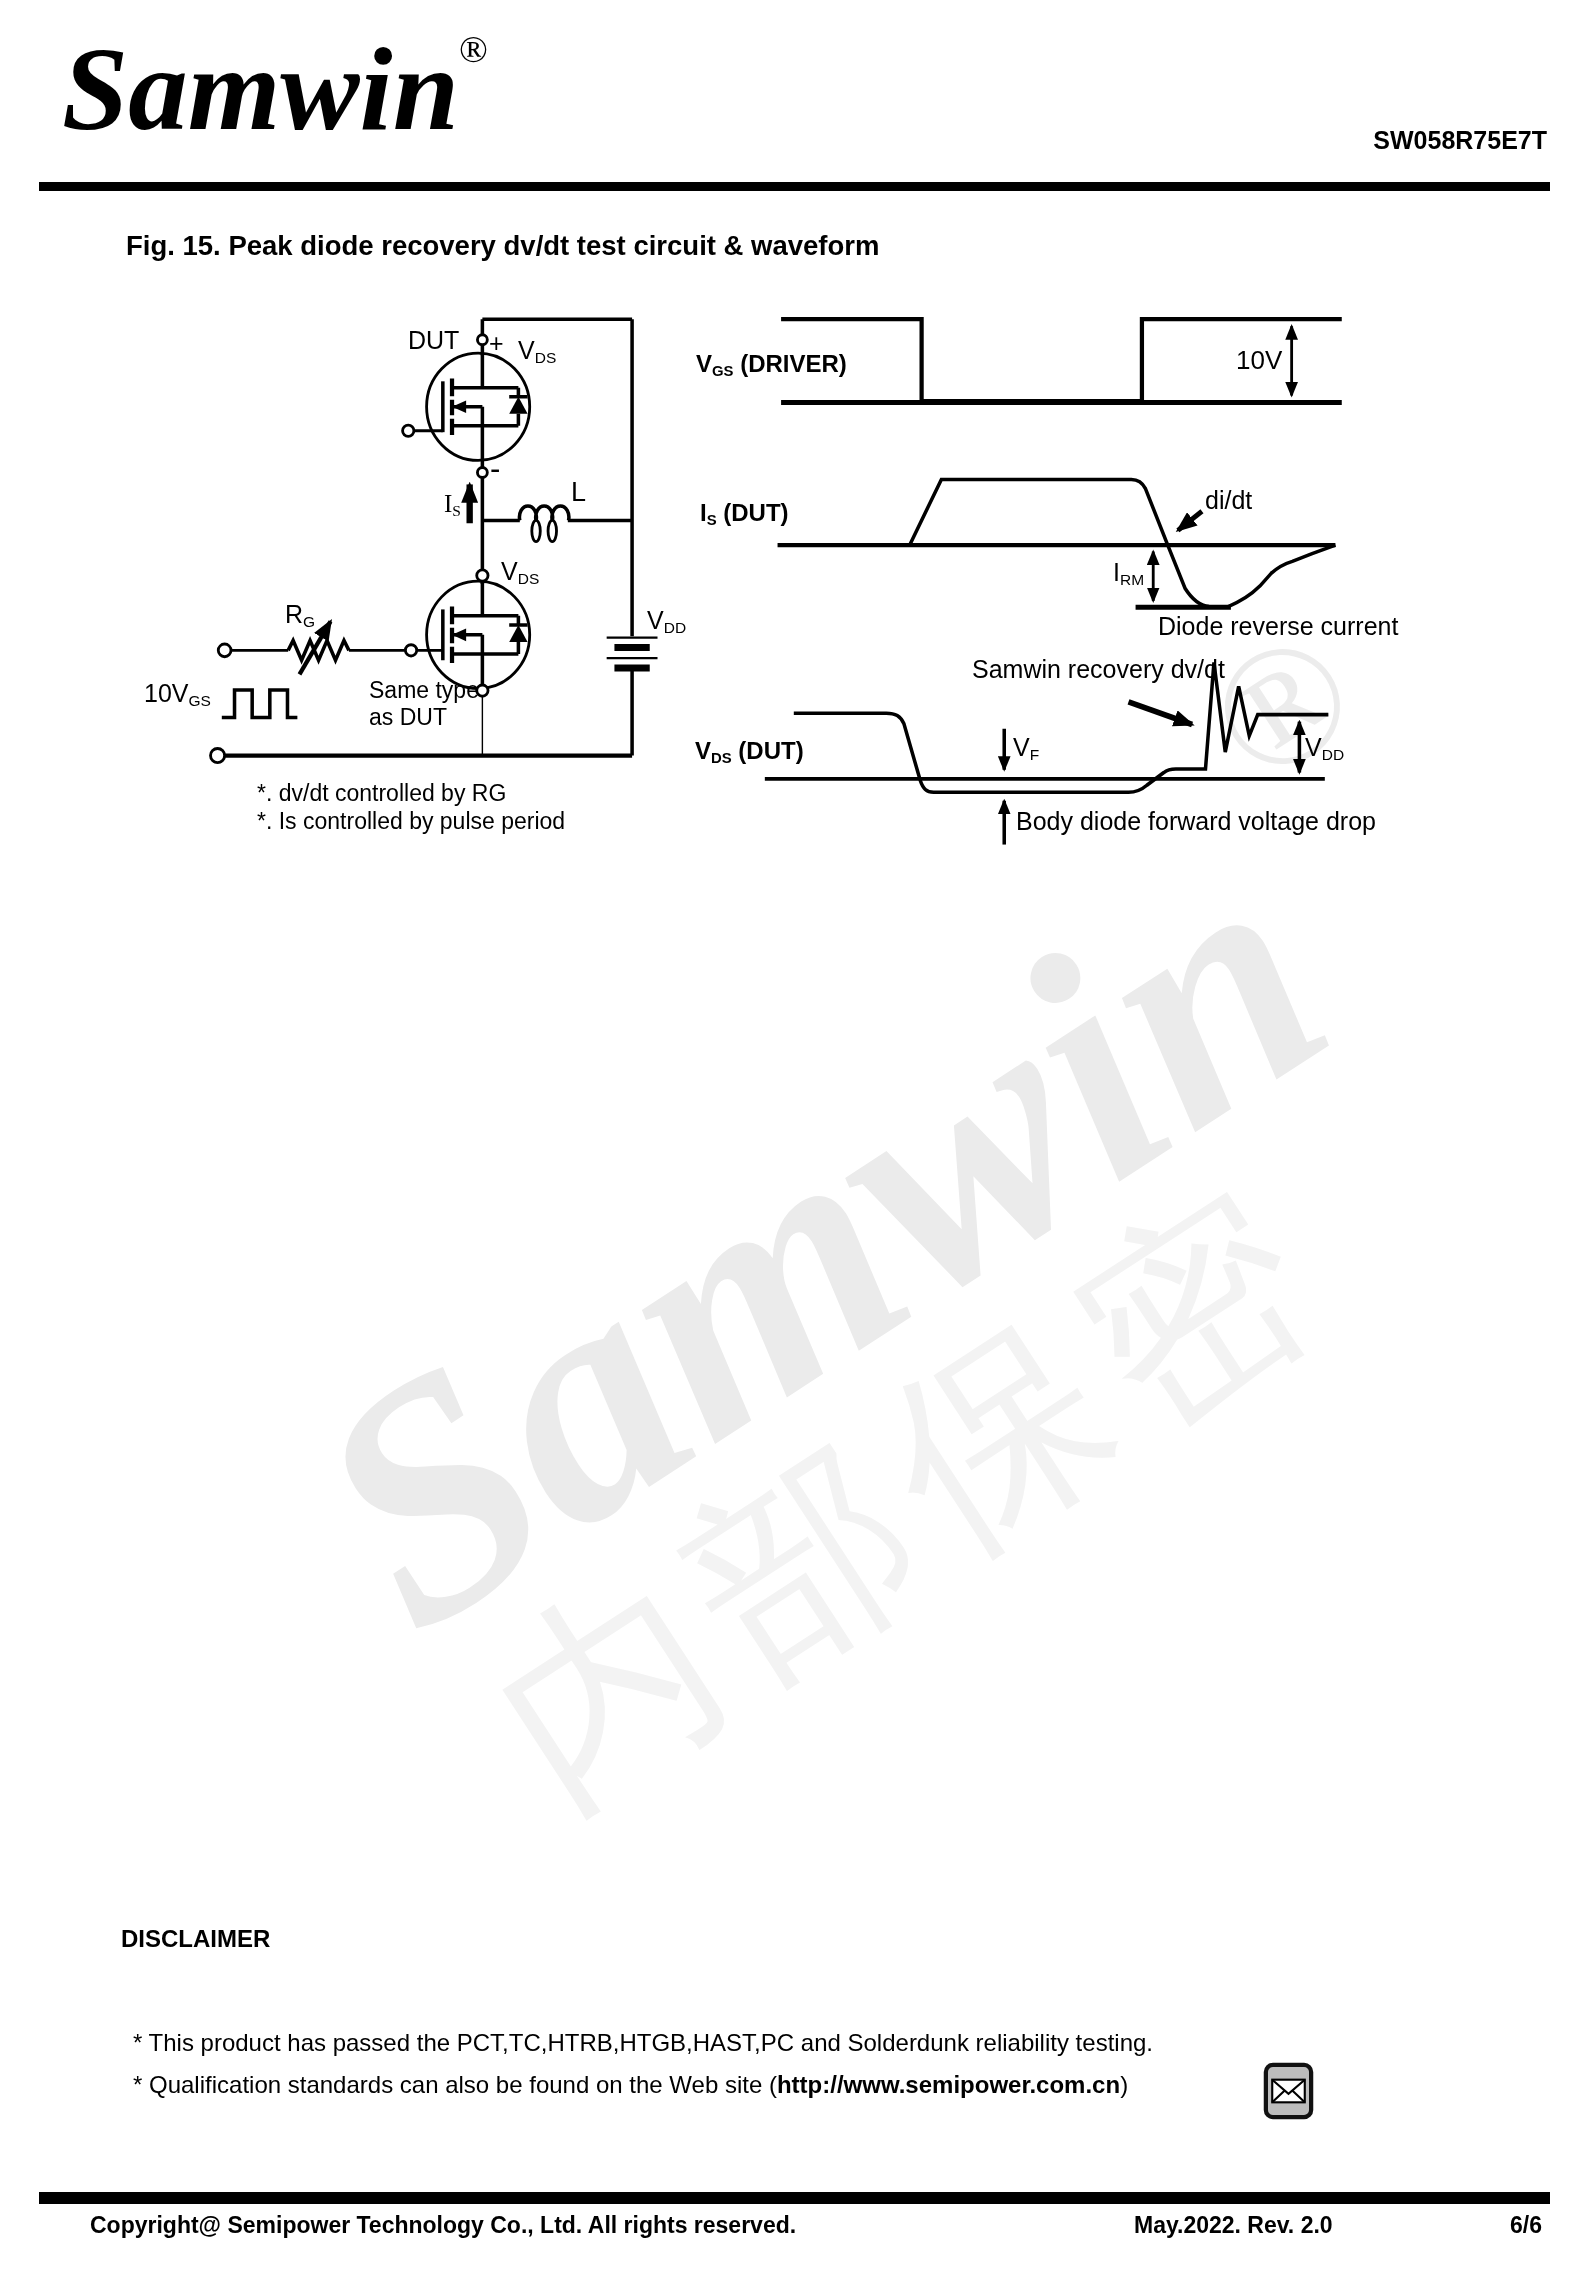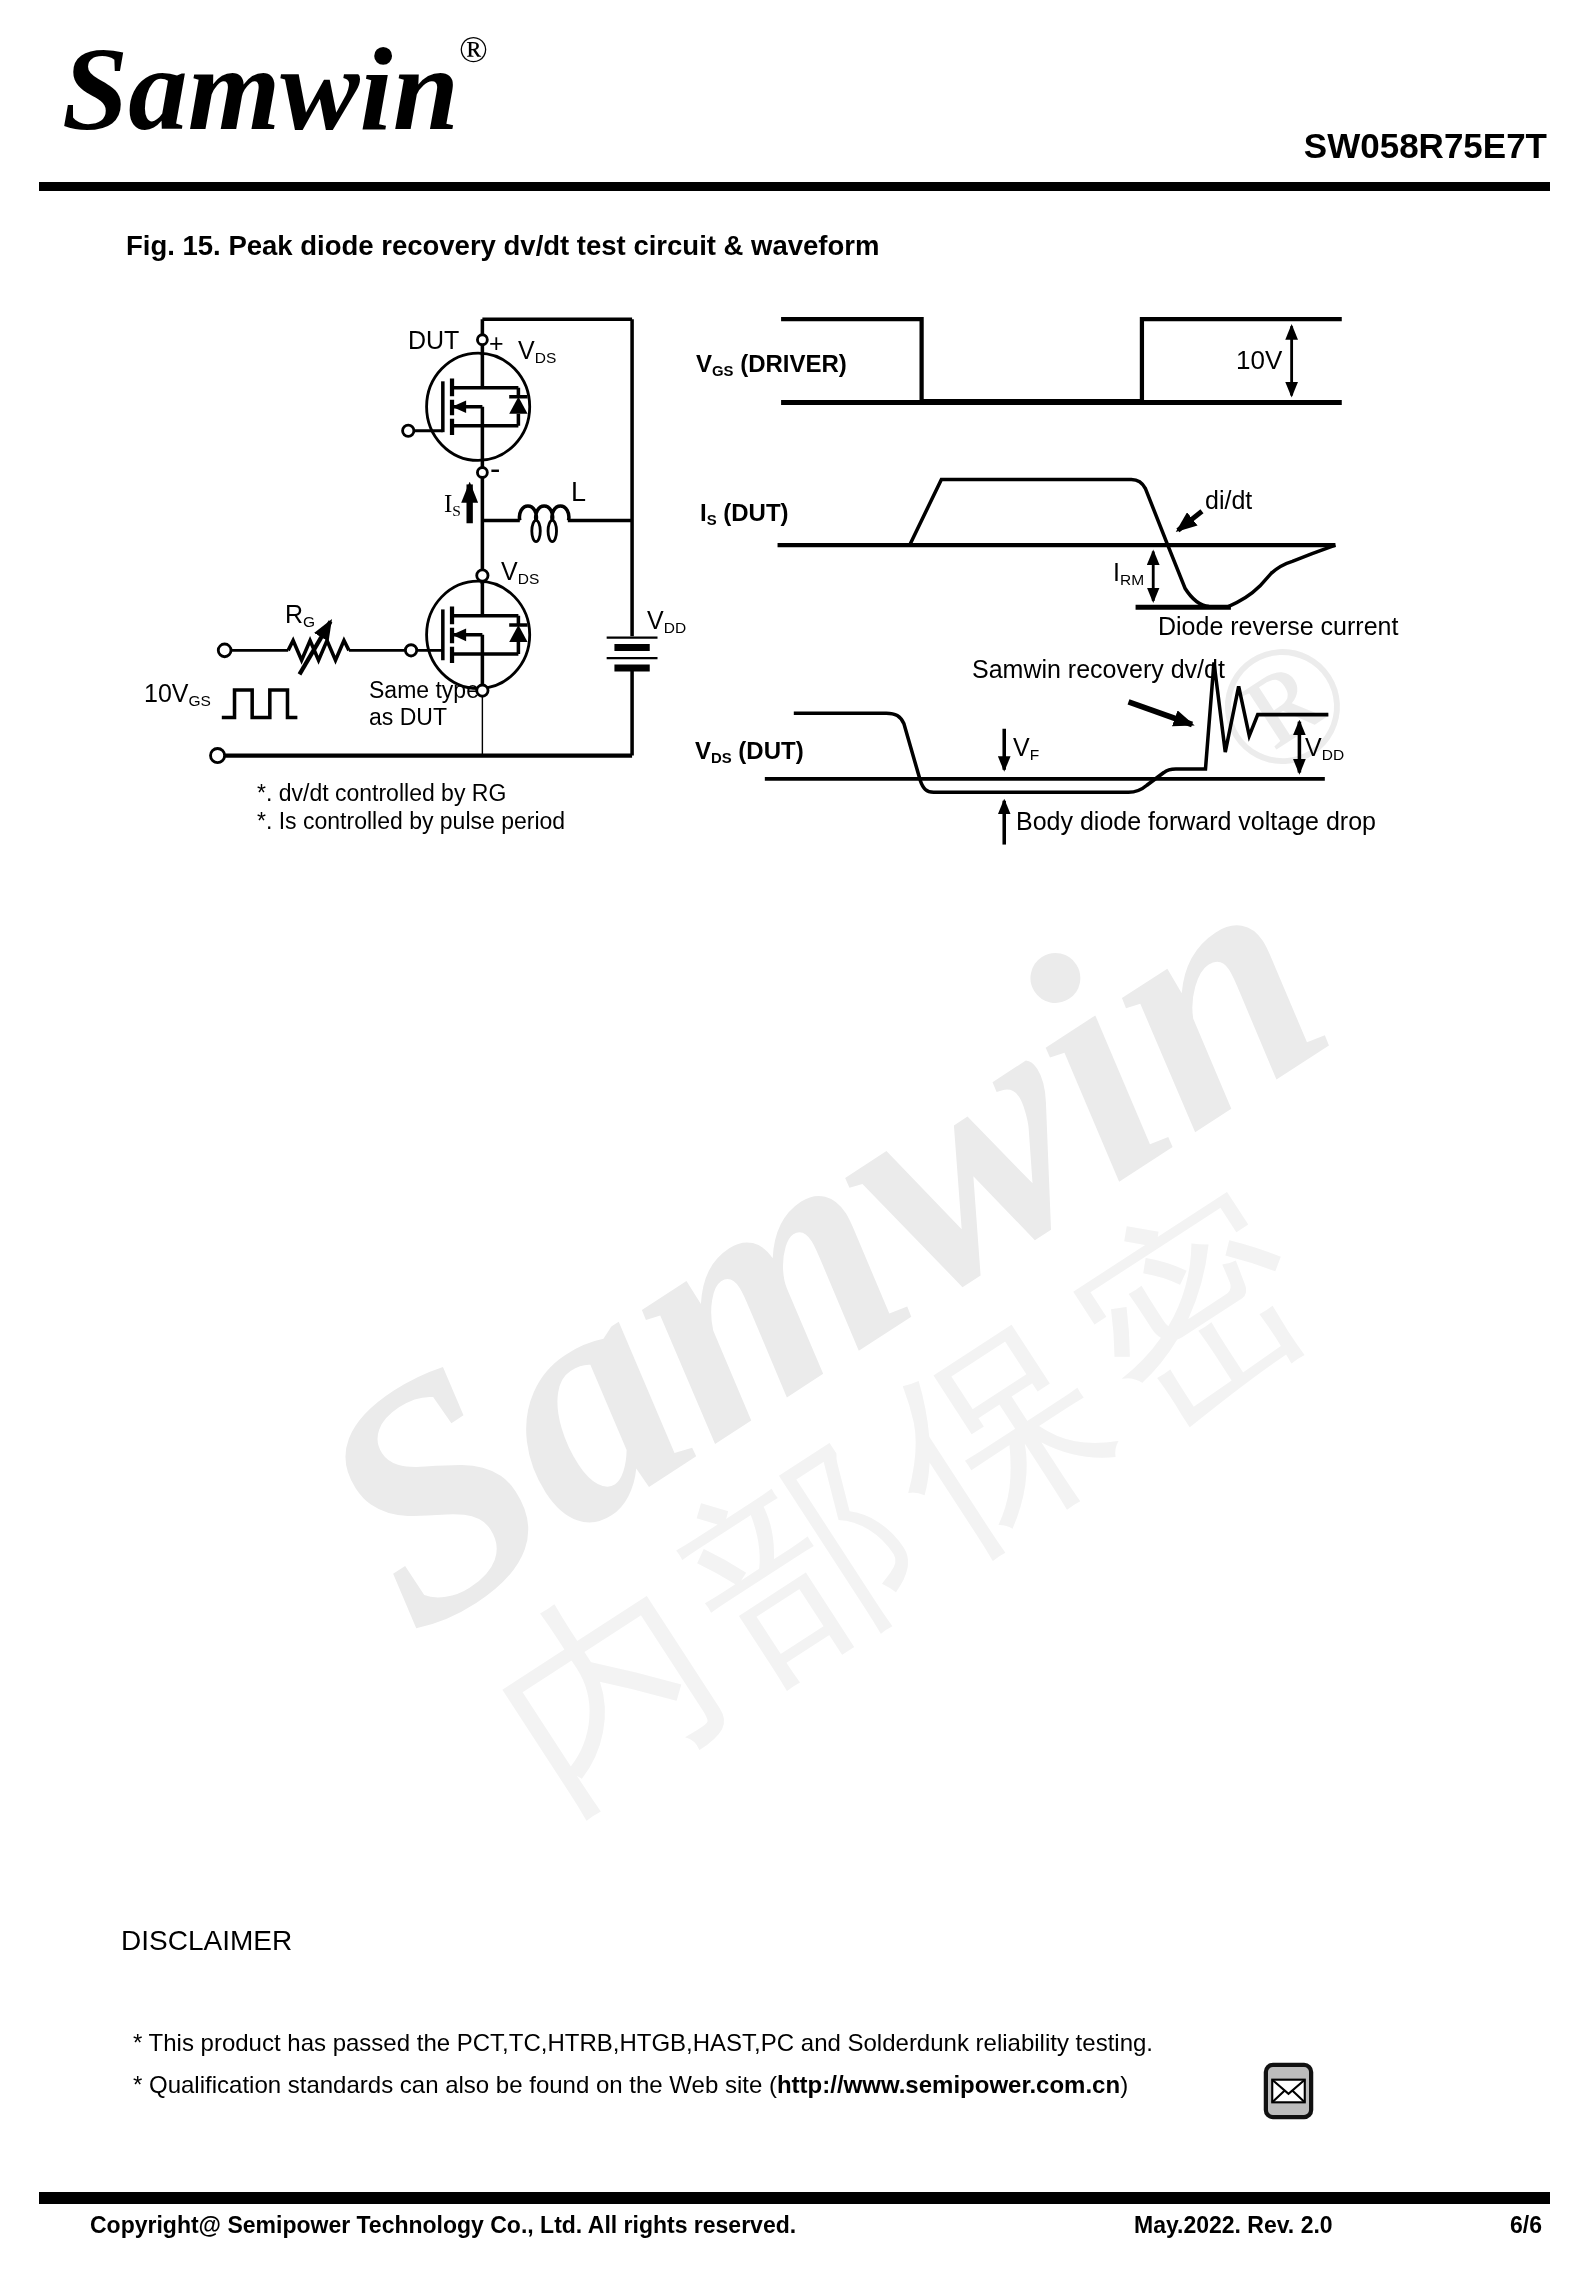--- a/index.html
+++ b/index.html
@@ -14,29 +14,29 @@
     font-family:"Liberation Serif", serif;font-style:italic;font-weight:bold;font-size:332px;}
   .wm-reg{left:1282px;top:706px;transform:translate(-50%,-50%) rotate(-33deg);
     font-family:"Liberation Serif", serif;font-size:170px;color:#ececec;}
   .wm-cn{left:911px;top:1497px;transform:translate(-50%,-50%) rotate(-33deg);
     font-size:212px;letter-spacing:21px;color:#f3f3f3;font-family:"DejaVu Sans", sans-serif;}
   .layer2{position:absolute;left:0;top:0;z-index:2;width:1589px;height:1666px;}
   
   .logo{left:62px;top:30px;font-family:"Liberation Serif", serif;font-style:italic;
     font-weight:bold;font-size:119px;line-height:1;}
   .logo .reg{font-size:38px;font-style:normal;vertical-align:67px;font-weight:normal;}
-  .partnum{right:42px;top:126px;font-size:35px;font-weight:bold;}
+  .partnum{right:42px;top:126px;font-size:25px;font-weight:bold;}
   .hrule{left:39px;top:182px;width:1511px;height:9.2px;background:#000;}
   .figtitle{left:126px;top:230px;font-size:27.5px;font-weight:bold;}
   
   .clabel{font-size:25px;}
   .wlabel{font-size:24px;font-weight:bold;text-align:center;}
   .sub{font-size:0.62em;vertical-align:-0.28em;}
   
-  .dhead{left:121px;top:1925px;font-size:28px;font-weight:normal;}
+  .dhead{left:121px;top:1925px;font-size:24px;font-weight:bold;}
   .dline{left:133px;font-size:24px;}
   .dline b{font-weight:bold;}
   .mailbtn{left:1263px;top:2062px;width:51px;height:58px;}
   
   .fbar{left:39px;top:2192px;width:1511px;height:12px;background:#000;}
   .ftext{top:2212px;font-size:23px;font-weight:bold;}
   svg{position:absolute;left:0;top:0;}
 </style>
 </head>
 <body>

